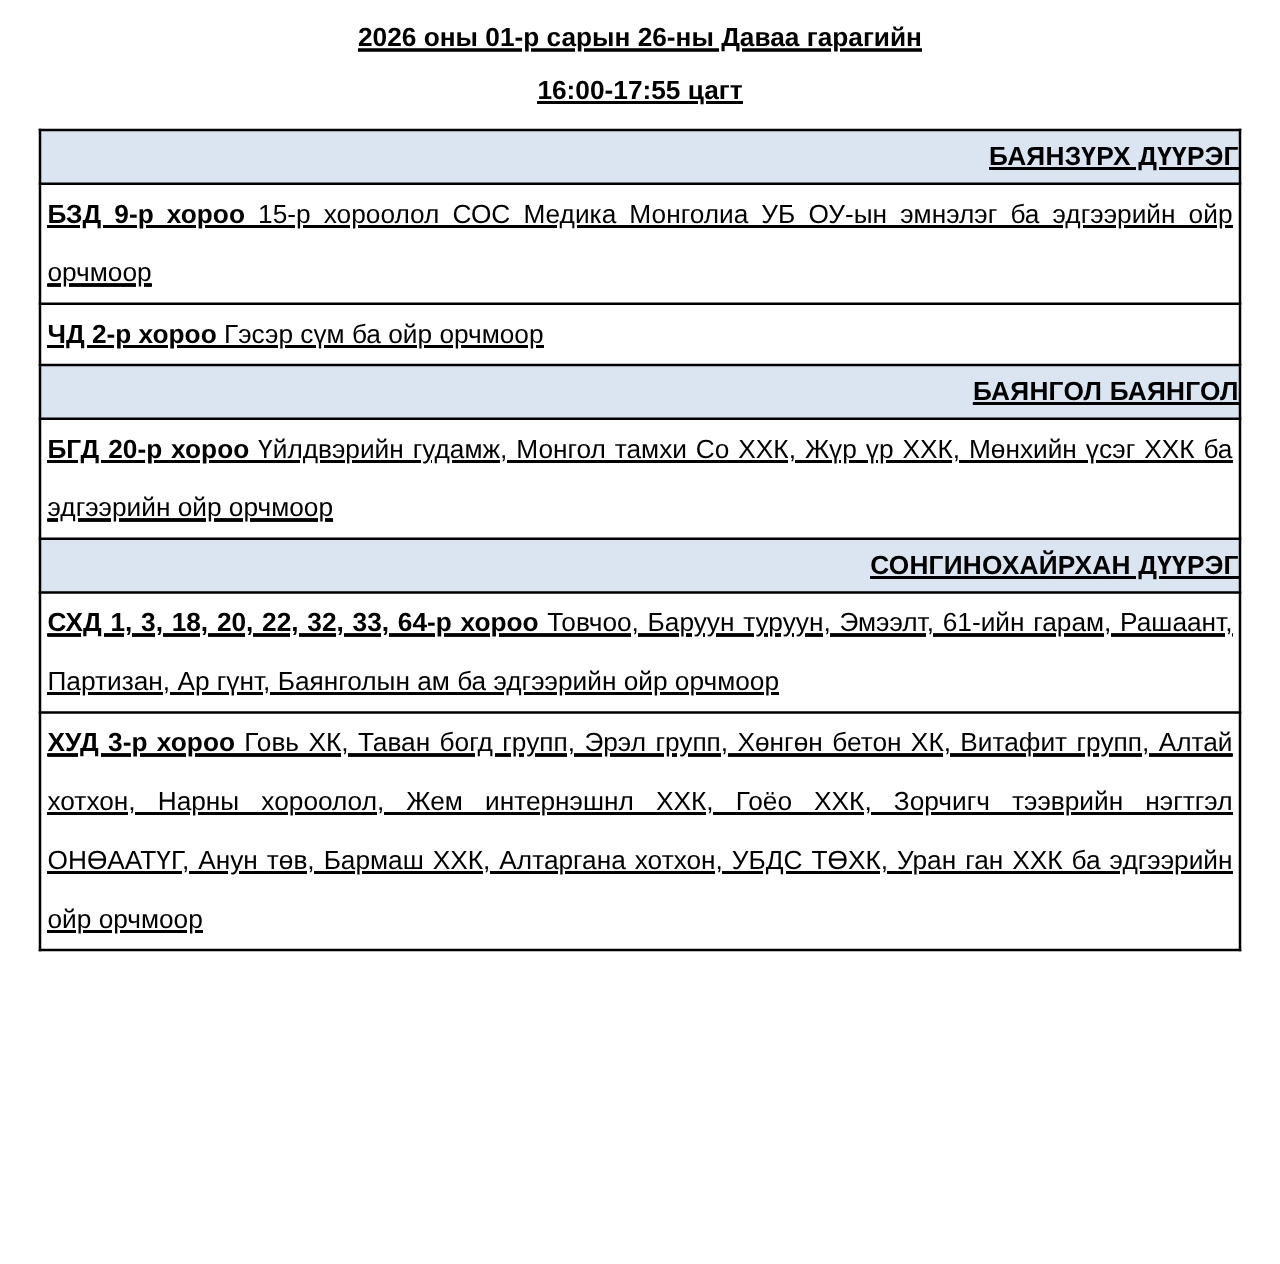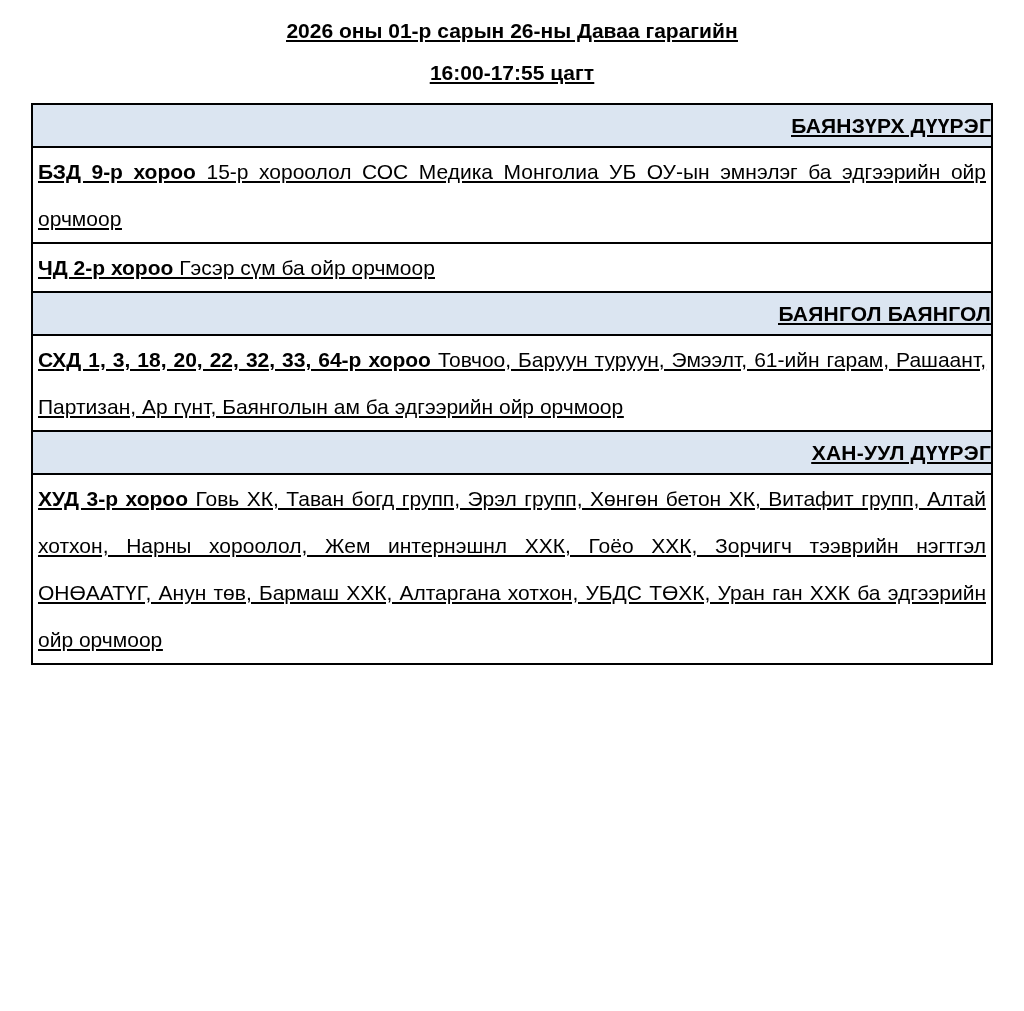--- a/index.html
+++ b/index.html
@@ -81,28 +81,31 @@
       </tr>
 
 
       <tr>
         <td class="area"><span class="lead">ЧД 2-р хороо</span><span> Гэсэр сүм ба ойр орчмоор</span></td>
       </tr>
 
       <tr>
         <td class="district">БАЯНГОЛ БАЯНГОЛ</td>
       </tr>
+      <tr>
+        <td class="area"><span class="lead">БГД 20-р хороо</span><span> Үйлдвэрийн гудамж, Монгол тамхи Со ХХК, Жүр үр ХХК, Мөнхийн үсэг ХХК ба эдгээрийн ойр орчмоор</span></td>
+      </tr>
 
+      <tr>
+        <td class="district">СОНГИНОХАЙРХАН ДҮҮРЭГ</td>
+      </tr>
       <tr>
         <td class="area"><span class="lead">СХД 1, 3, 18, 20, 22, 32, 33, 64-р хороо</span><span> Товчоо, Баруун туруун, Эмээлт, 61-ийн гарам, Рашаант, Партизан, Ар гүнт, Баянголын ам ба эдгээрийн ойр орчмоор</span></td>
       </tr>
 
-      <tr>
-        <td class="district">ХАН-УУЛ ДҮҮРЭГ</td>
-      </tr>
       <tr>
         <td class="area"><span class="lead">ХУД 3-р хороо</span><span> Говь ХК, Таван богд групп, Эрэл групп, Хөнгөн бетон ХК, Витафит групп, Алтай хотхон, Нарны хороолол, Жем интернэшнл ХХК, Гоёо ХХК, Зорчигч тээврийн нэгтгэл ОНӨААТҮГ, Анун төв, Бармаш ХХК, Алтаргана хотхон, УБДС ТӨХК, Уран ган ХХК ба эдгээрийн ойр орчмоор</span></td>
       </tr>
 
     </tbody>
   </table>
 
 </div>
 
 </body></html>

